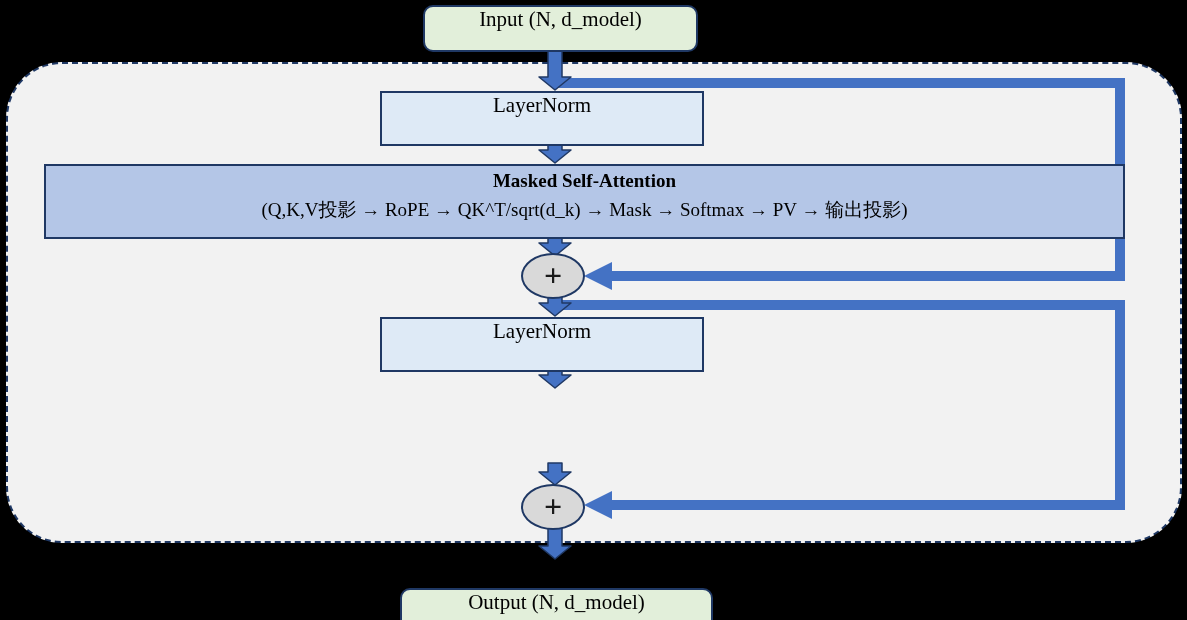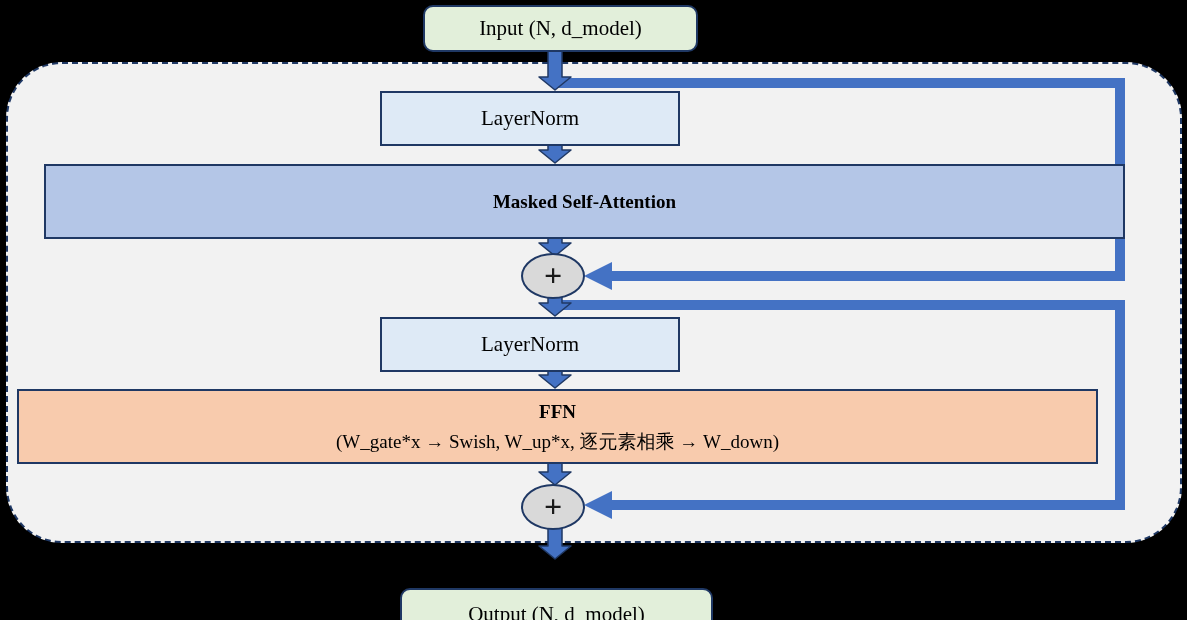--- a/index.html
+++ b/index.html
@@ -52,36 +52,36 @@
     stroke: var(--arrow);
     stroke-width: 10;
   }
   .residual-head { fill: var(--arrow); }
   .node {
     position: absolute;
     z-index: 3;
     display: flex;
     flex-direction: column;
     align-items: center;
-    justify-content: center;
+    justify-content: flex-start;
     text-align: center;
     border: 2px solid var(--node-border);
     background: #fff;
   }
   .io-node {
     background: var(--io-fill);
     border-width: 2.5px;
     border-radius: 10px;
     font-size: 21px;
   }
   .io-node.input  { left: 423px; top: 5px;   width: 275px; height: 47px; }
   .io-node.output { left: 400px; top: 588px; width: 313px; height: 52px; }
   .ln-node {
     background: var(--layernorm-fill);
-    left: 380px; width: 300px; height: 55px;
+    left: 380px; width: 324px; height: 55px;
     font-size: 21px;
   }
   .ln-node.ln1 { top: 91px; }
   .ln-node.ln2 { top: 317px; }
   .wide-node {
     left: 17px; width: 1081px; height: 75px;
     line-height: 1.55;
   }
   .wide-node .node-title  { font-size: 19px; font-weight: bold; }
   .wide-node .node-detail { font-size: 19px; }
@@ -134,34 +134,31 @@
   <div class="node io-node input">
     <span>Input (N, d_model)</span>
   </div>
 
   <div class="node ln-node ln1">
     <span>LayerNorm</span>
   </div>
 
   <div class="node wide-node attn-node">
     <div class="node-title">Masked Self-Attention</div>
+    <div class="node-detail">(Q,K,V投影 → RoPE → QK^T/sqrt(d_k) → Mask → Softmax → PV → 输出投影)</div>
   </div>
 
   <div class="add-node add1">
     <span>+</span>
   </div>
 
   <div class="node ln-node ln2">
     <span>LayerNorm</span>
   </div>
 
-  <div class="node wide-node ffn-node">
-    <div class="node-title">FFN</div>
-    <div class="node-detail">(W_gate*x → Swish, W_up*x, 逐元素相乘 → W_down)</div>
-  </div>
 
   <div class="add-node add2">
     <span>+</span>
   </div>
 
   <div class="node io-node output">
     <span>Output (N, d_model)</span>
   </div>
 
 </div>

